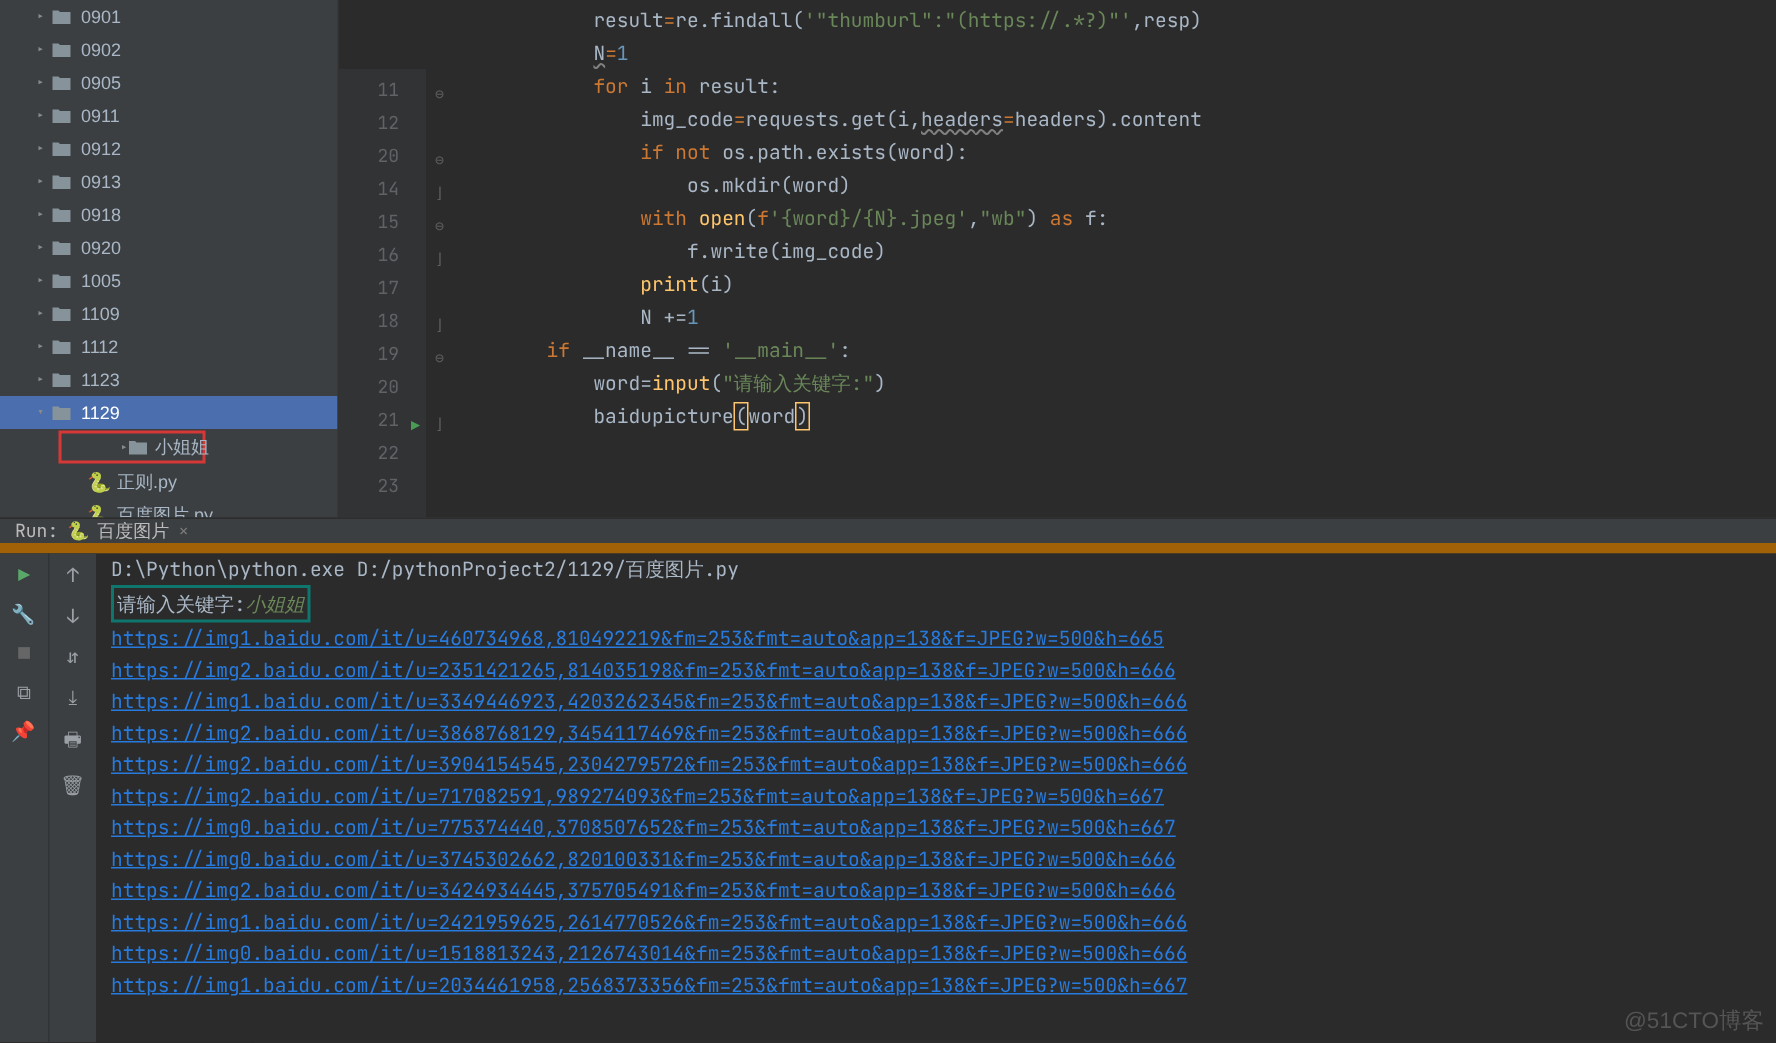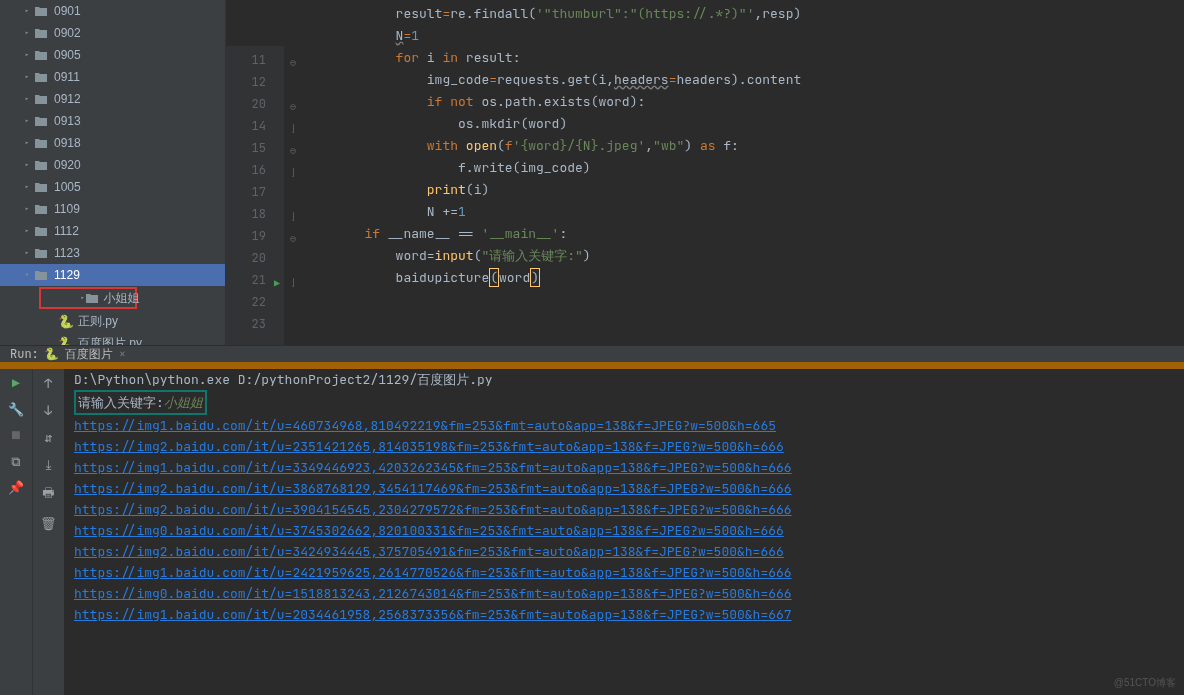--- a/index.html
+++ b/index.html
@@ -38,21 +38,21 @@
 
 .cons-wrap { position:absolute; left:0; right:0; top:369px; bottom:0; display:flex; background:#2b2b2b; }
 .tool-col { width:32px; background:#3c3f41; display:flex; flex-direction:column; align-items:center; padding-top:6px; gap:10px; color:#9aa0a6; }
 .tool-col .ico { width:16px; height:16px; display:flex; align-items:center; justify-content:center; font-size:13px; }
 .tool-col2 { width:32px; background:#3c3f41; border-left:1px solid #313335; display:flex; flex-direction:column; align-items:center; padding-top:6px; gap:10px; color:#9aa0a6; }
 .cons { flex:1; padding:0 10px; font-size:13px; line-height:21px; overflow:hidden; }
 .cons .ln1 { color:#a9b7c6; }
 .cons a { color:#287bde; text-decoration:underline; }
 .inputv { color:#6a8759; font-style:italic; }
 .redbox2 { border:2px solid #0f766e; padding:0 2px; display:inline-block; }
-.watermark { position:absolute; right:8px; bottom:5px; color:#555; font-size:10px; font-family:"Segoe UI",sans-serif; }
+.watermark { position:absolute; right:8px; bottom:5px; color:#555; font-size:15px; font-family:"Segoe UI",sans-serif; }
 </style>
 </head>
 <body>
 
 <div class="root">
   <div class="proj">
     <div id="tree-folders">
         <div class="tree-item" style="padding-left: 20px;">
           <span class="chev">▸</span>
           <span class="fold-ico">
@@ -246,20 +246,22 @@
     <div class="ln1">D:\Python\python.exe D:/pythonProject2/1129/百度图片.py</div>
     <div class="ln1">
       <span class="redbox2"><span>请输入关键字:</span><span class="inputv">小姐姐</span></span>
     </div>
     <div id="urls">
         <div><a>https://img1.baidu.com/it/u=460734968,810492219&amp;fm=253&amp;fmt=auto&amp;app=138&amp;f=JPEG?w=500&amp;h=665</a></div>
         <div><a>https://img2.baidu.com/it/u=2351421265,814035198&amp;fm=253&amp;fmt=auto&amp;app=138&amp;f=JPEG?w=500&amp;h=666</a></div>
         <div><a>https://img1.baidu.com/it/u=3349446923,4203262345&amp;fm=253&amp;fmt=auto&amp;app=138&amp;f=JPEG?w=500&amp;h=666</a></div>
         <div><a>https://img2.baidu.com/it/u=3868768129,3454117469&amp;fm=253&amp;fmt=auto&amp;app=138&amp;f=JPEG?w=500&amp;h=666</a></div>
         <div><a>https://img2.baidu.com/it/u=3904154545,2304279572&amp;fm=253&amp;fmt=auto&amp;app=138&amp;f=JPEG?w=500&amp;h=666</a></div>
+        <div><a>https://img2.baidu.com/it/u=717082591,989274093&amp;fm=253&amp;fmt=auto&amp;app=138&amp;f=JPEG?w=500&amp;h=667</a></div>
+        <div><a>https://img0.baidu.com/it/u=775374440,3708507652&amp;fm=253&amp;fmt=auto&amp;app=138&amp;f=JPEG?w=500&amp;h=667</a></div>
         <div><a>https://img0.baidu.com/it/u=3745302662,820100331&amp;fm=253&amp;fmt=auto&amp;app=138&amp;f=JPEG?w=500&amp;h=666</a></div>
         <div><a>https://img2.baidu.com/it/u=3424934445,375705491&amp;fm=253&amp;fmt=auto&amp;app=138&amp;f=JPEG?w=500&amp;h=666</a></div>
         <div><a>https://img1.baidu.com/it/u=2421959625,2614770526&amp;fm=253&amp;fmt=auto&amp;app=138&amp;f=JPEG?w=500&amp;h=666</a></div>
         <div><a>https://img0.baidu.com/it/u=1518813243,2126743014&amp;fm=253&amp;fmt=auto&amp;app=138&amp;f=JPEG?w=500&amp;h=666</a></div>
         <div><a>https://img1.baidu.com/it/u=2034461958,2568373356&amp;fm=253&amp;fmt=auto&amp;app=138&amp;f=JPEG?w=500&amp;h=667</a></div>
       </div>
   </div>
 </div>
 
 <div class="watermark">@51CTO博客</div>

